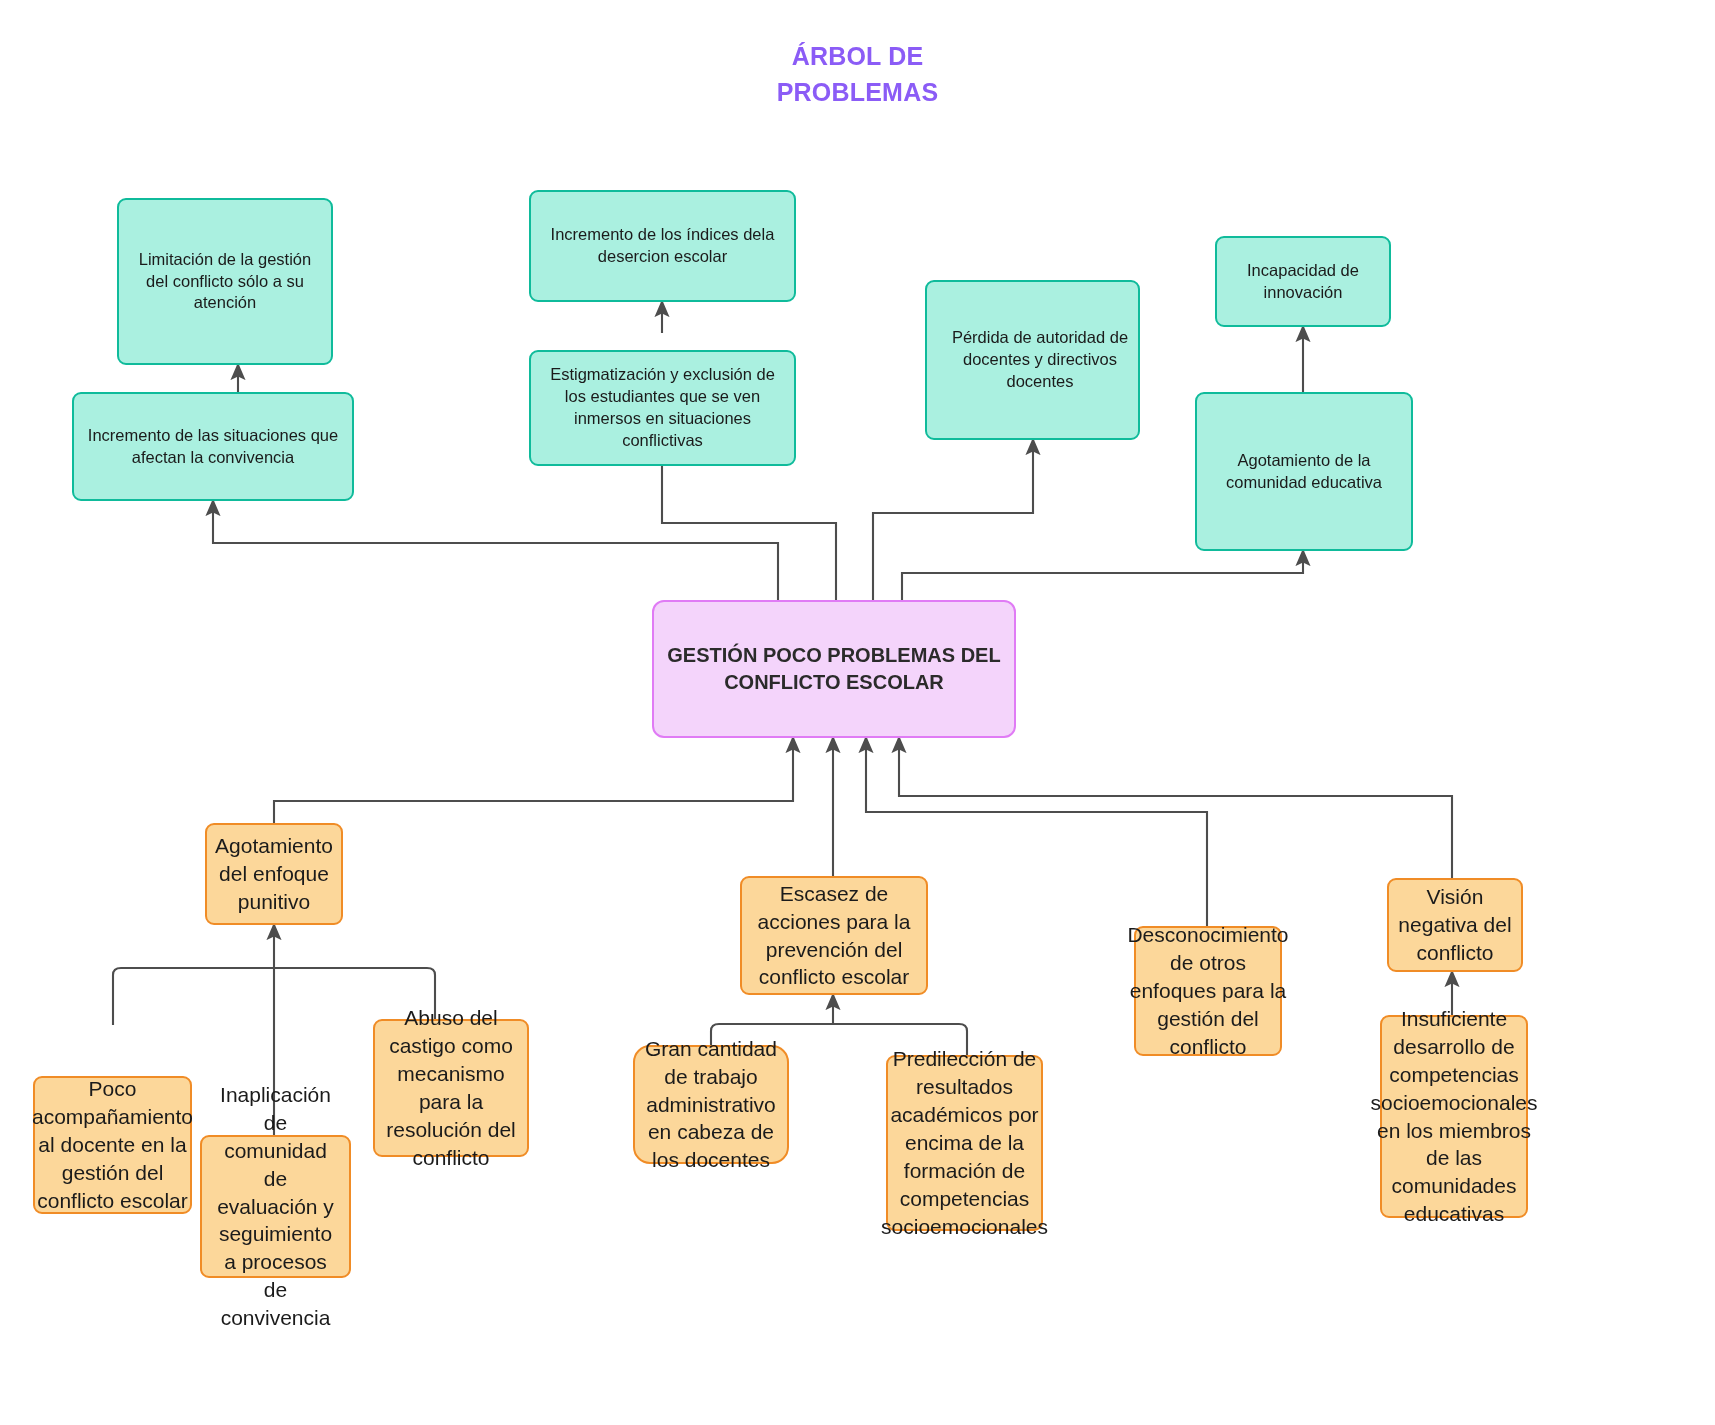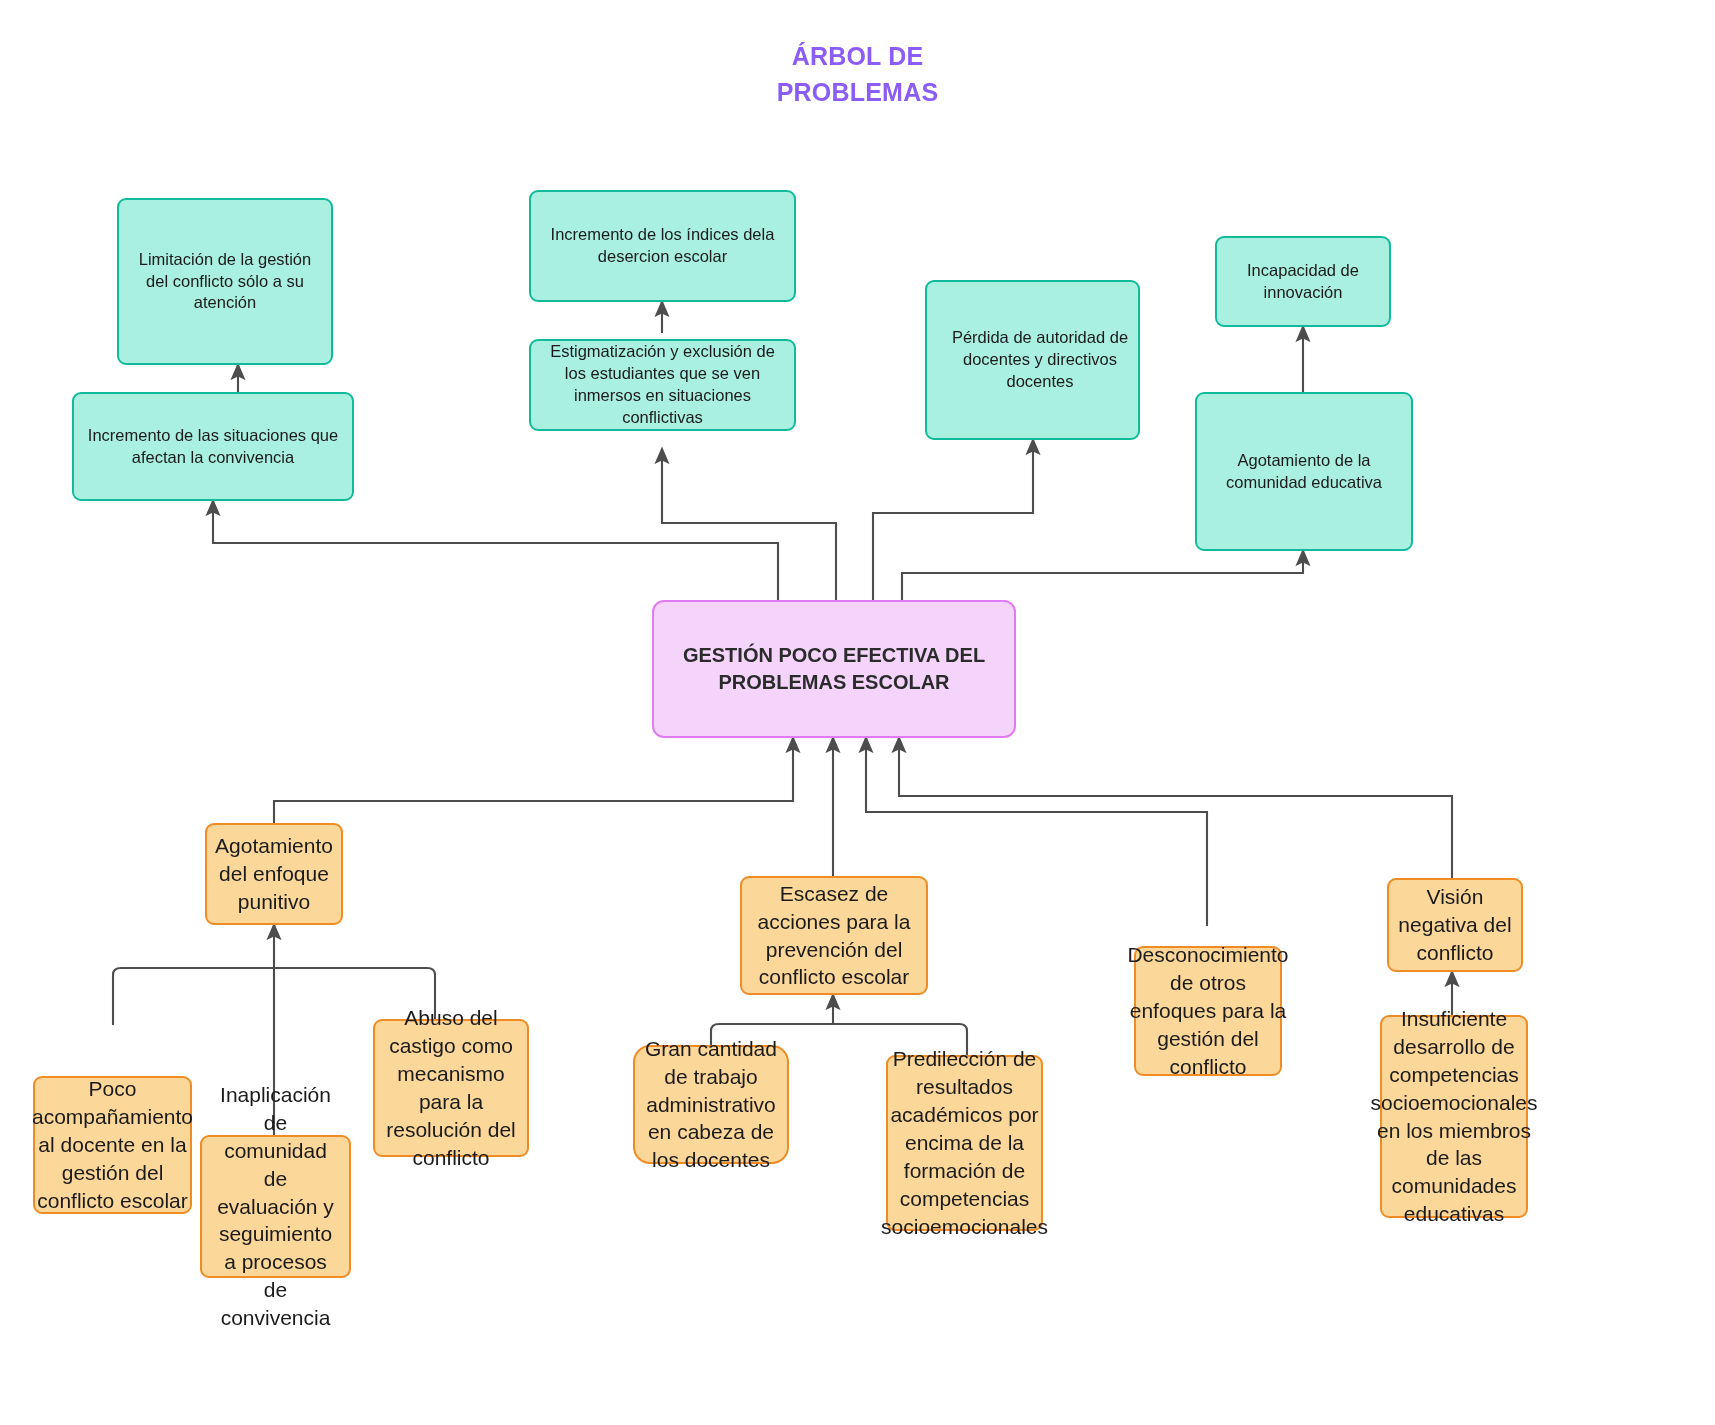--- a/index.html
+++ b/index.html
@@ -129,38 +129,38 @@
   </div>
 
   <div class="node effect" style="left:72px; top:392px; width:282px; height:109px;">
     <span>Incremento de las situaciones que afectan la convivencia</span>
   </div>
 
   <div class="node effect" style="left:529px; top:190px; width:267px; height:112px;">
     <span>Incremento  de los índices dela desercion escolar</span>
   </div>
 
-  <div class="node effect" style="left:529px; top:339px; width:267px; height:92px;">
+  <div class="node effect" style="left:529px; top:350px; width:267px; height:116px;">
     <span>Estigmatización y exclusión de los estudiantes que se ven inmersos en situaciones conflictivas</span>
   </div>
 
   <div class="node effect" style="left:925px; top:280px; width:215px; height:160px;padding-left:24px;">
     <span>Pérdida de autoridad de docentes y directivos docentes</span>
   </div>
 
   <div class="node effect" style="left:1215px; top:236px; width:176px; height:91px;">
     <span>Incapacidad de innovación</span>
   </div>
 
   <div class="node effect" style="left:1195px; top:392px; width:218px; height:159px;">
     <span>Agotamiento de la comunidad educativa</span>
   </div>
 
   <div class="node core" style="left:652px; top:600px; width:364px; height:138px;">
-    <span>GESTIÓN POCO EFECTIVA DEL PROBLEMAS ESCOLAR</span>
+    <span>GESTIÓN POCO PROBLEMAS DEL CONFLICTO ESCOLAR</span>
   </div>
 
   <div class="node cause" style="left:205px; top:823px; width:138px; height:102px;">
     <span>Agotamiento del enfoque punitivo</span>
   </div>
 
   <div class="node cause" style="left:33px; top:1076px; width:159px; height:138px;">
     <span>Poco acompañamiento al docente en la gestión del conflicto escolar</span>
   </div>
 
@@ -177,21 +177,21 @@
   </div>
 
   <div class="node cause" style="left:633px; top:1045px; width:156px; height:119px;border-radius:17px;">
     <span>Gran cantidad de trabajo administrativo en cabeza de los docentes</span>
   </div>
 
   <div class="node cause" style="left:886px; top:1055px; width:157px; height:176px;">
     <span>Predilección de resultados académicos por encima de la formación de competencias socioemocionales</span>
   </div>
 
-  <div class="node cause" style="left:1134px; top:946px; width:148px; height:130px;justify-content:center;">
+  <div class="node cause" style="left:1134px; top:926px; width:148px; height:130px;justify-content:center;">
     <span>Desconocimiento de otros enfoques para la gestión del conflicto</span>
   </div>
 
   <div class="node cause" style="left:1387px; top:878px; width:136px; height:94px;">
     <span>Visión negativa del conflicto</span>
   </div>
 
   <div class="node cause" style="left:1380px; top:1015px; width:148px; height:203px;">
     <span>Insuficiente desarrollo de competencias socioemocionales en los miembros de las comunidades educativas</span>
   </div>

